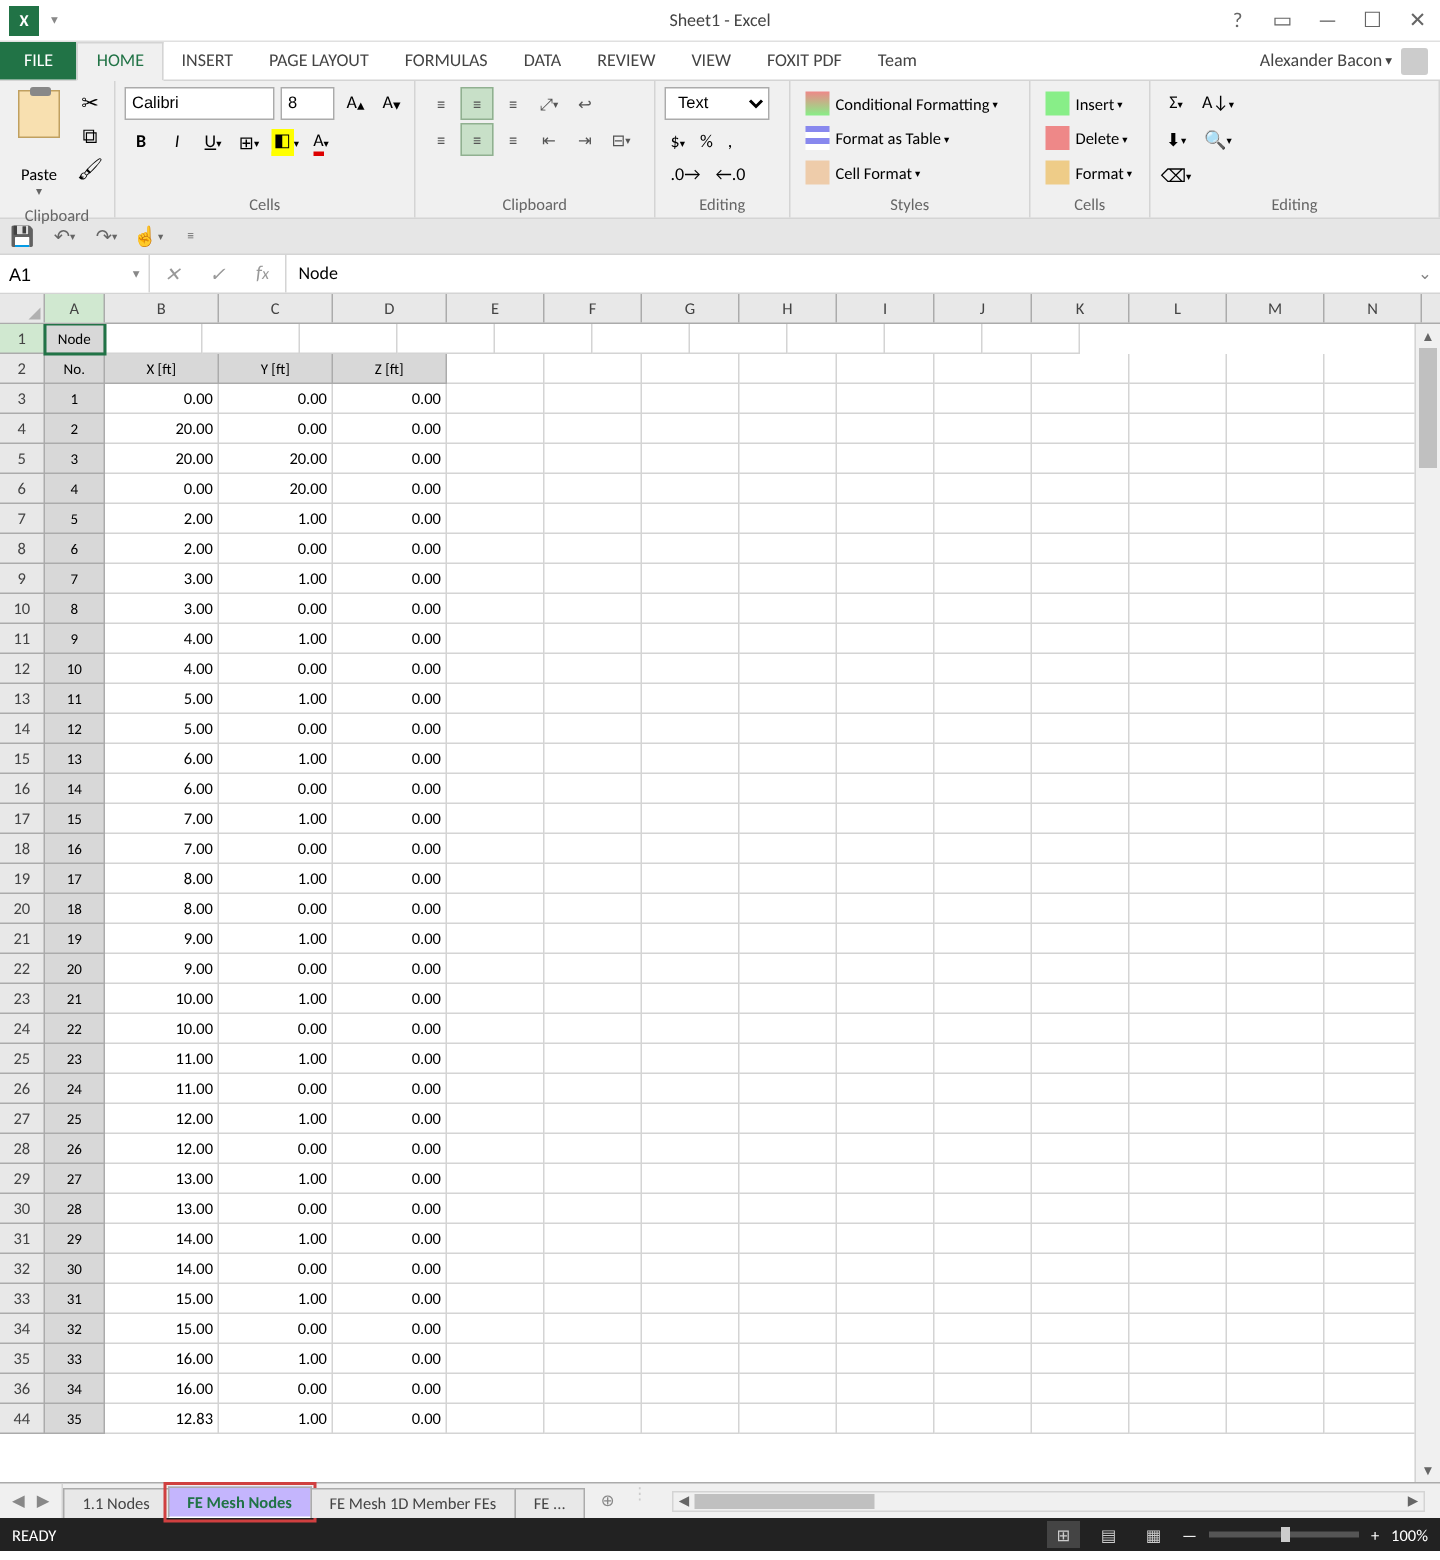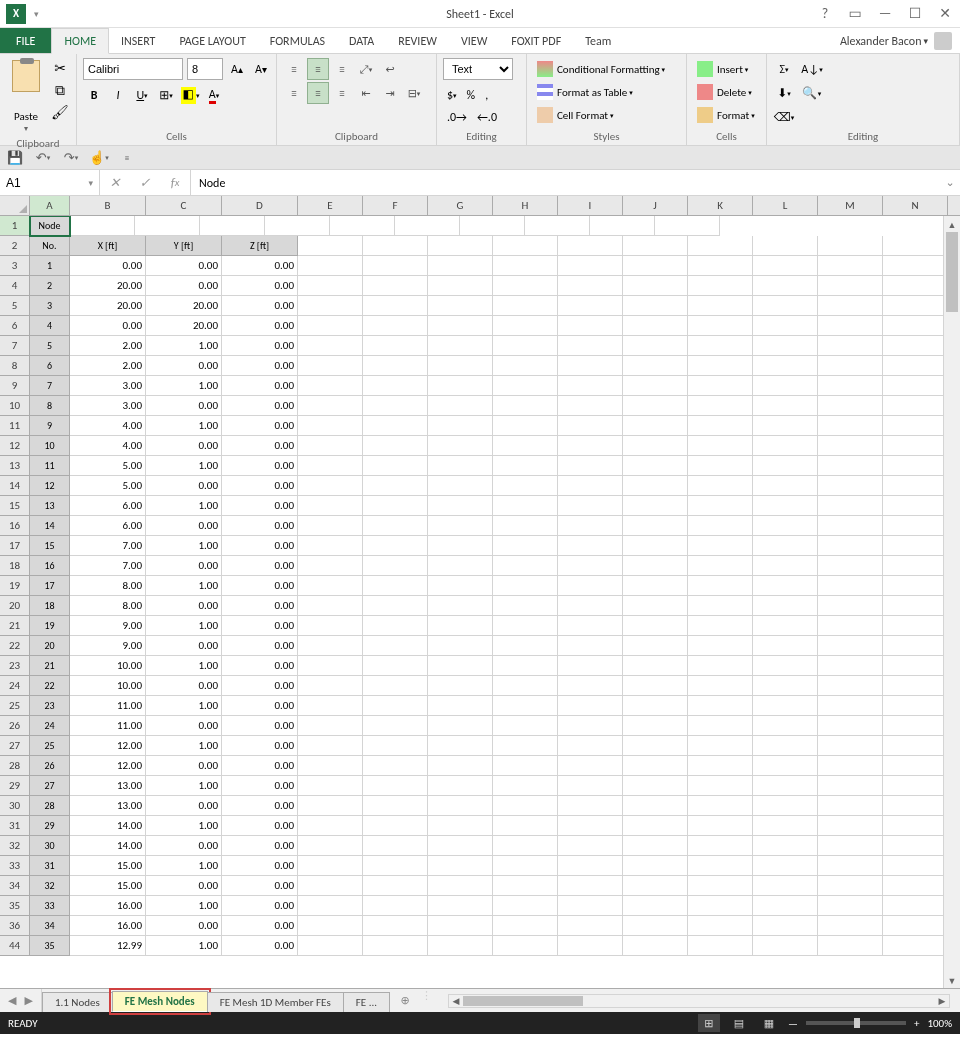--- a/index.html
+++ b/index.html
@@ -95,21 +95,21 @@
 .vscroll { position: absolute; right: 0; top: 0; width: 17px; height: 100%; background: #f0f0f0; border-left: 1px solid #d4d4d4; }
 .vscroll .thumb { position: absolute; top: 16px; left: 2px; right: 2px; height: 80px; background: #c0c0c0; }
 .vscroll .arr { position: absolute; left: 0; right: 0; height: 16px; display: flex; align-items: center; justify-content: center; font-size: 9px; color: #666; }
 
 
 .sheet-bar { height: 24px; display: flex; align-items: stretch; border-top: 1px solid #ababab; background: #f0f0f0; }
 .sheet-nav { display: flex; align-items: center; padding: 0 8px; gap: 8px; border-right: 1px solid #d4d4d4; }
 .sheet-nav-btn { color: #888; cursor: pointer; font-size: 11px; }
 .sheet-tabs { display: flex; align-items: flex-end; }
 .sheet-tab { padding: 3px 12px; background: #e8e8e8; border: 1px solid #ababab; border-bottom: none; margin-right: -1px; font-size: 11px; cursor: pointer; color: #444; }
-.sheet-tab.active { background: #fef9c3; color: #217346; font-weight: bold; border-bottom: 1px solid #fff; outline: 2px solid #d04040; outline-offset: 1px; }
+.sheet-tab.active { background: #c4b5fd; color: #217346; font-weight: bold; border-bottom: 1px solid #fff; outline: 2px solid #d04040; outline-offset: 1px; }
 .sheet-add { width: 20px; display: flex; align-items: center; justify-content: center; color: #888; cursor: pointer; margin-left: 6px; }
 .hscroll-area { flex: 1; display: flex; align-items: center; padding: 0 4px; }
 .hscroll { flex: 1; height: 14px; background: #f0f0f0; border: 1px solid #d4d4d4; position: relative; margin: 0 6px; }
 .hscroll .harr { position: absolute; top: 0; bottom: 0; width: 14px; display: flex; align-items: center; justify-content: center; font-size: 9px; color: #666; }
 .hscroll .hthumb { position: absolute; left: 14px; top: 1px; bottom: 1px; width: 120px; background: #c0c0c0; }
 
 
 .statusbar { height: 22px; background: #222; color: #fff; display: flex; align-items: center; padding: 0 8px; font-size: 11px; }
 .statusbar .status-right { margin-left: auto; display: flex; align-items: center; gap: 8px; }
 .statusbar .view-btn { width: 22px; height: 18px; display: flex; align-items: center; justify-content: center; cursor: pointer; color: #ccc; }
@@ -956,21 +956,21 @@
           <div class="cell" style="width: 65px;"></div>
           <div class="cell" style="width: 65px;"></div>
           <div class="cell" style="width: 65px;"></div>
           <div class="cell" style="width: 65px;"></div>
           <div class="cell" style="width: 65px;"></div>
           <div class="cell" style="width: 65px;"></div>
           <div class="cell" style="width: 65px;"></div>
         </div>
         <div class="row">
           <div class="cell header-cell center" style="width: 40px;">35</div>
-          <div class="cell num" style="width: 76px;">12.99</div>
+          <div class="cell num" style="width: 76px;">12.83</div>
           <div class="cell num" style="width: 76px;">1.00</div>
           <div class="cell num" style="width: 76px;">0.00</div>
           <div class="cell" style="width: 65px;"></div>
           <div class="cell" style="width: 65px;"></div>
           <div class="cell" style="width: 65px;"></div>
           <div class="cell" style="width: 65px;"></div>
           <div class="cell" style="width: 65px;"></div>
           <div class="cell" style="width: 65px;"></div>
           <div class="cell" style="width: 65px;"></div>
           <div class="cell" style="width: 65px;"></div>

